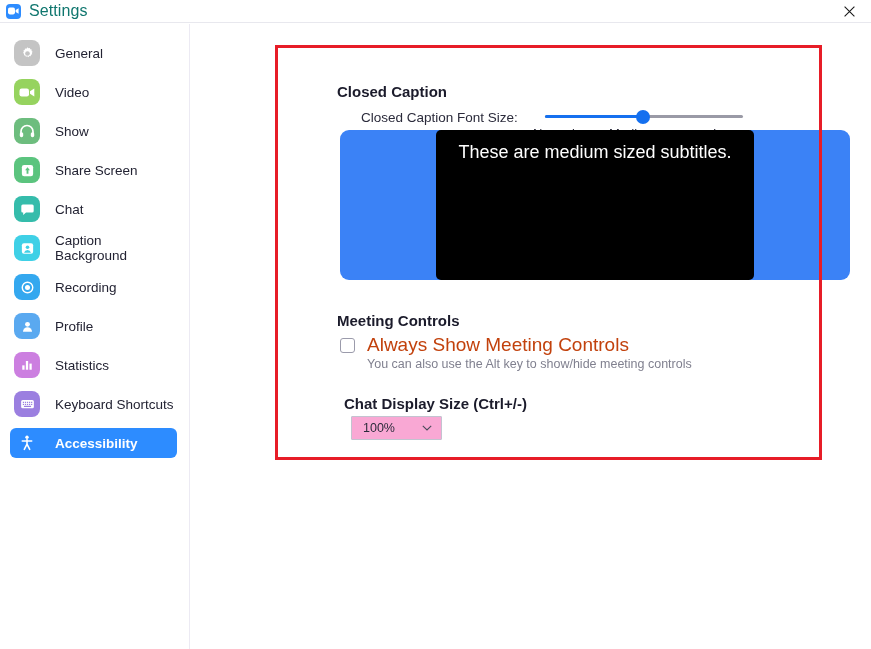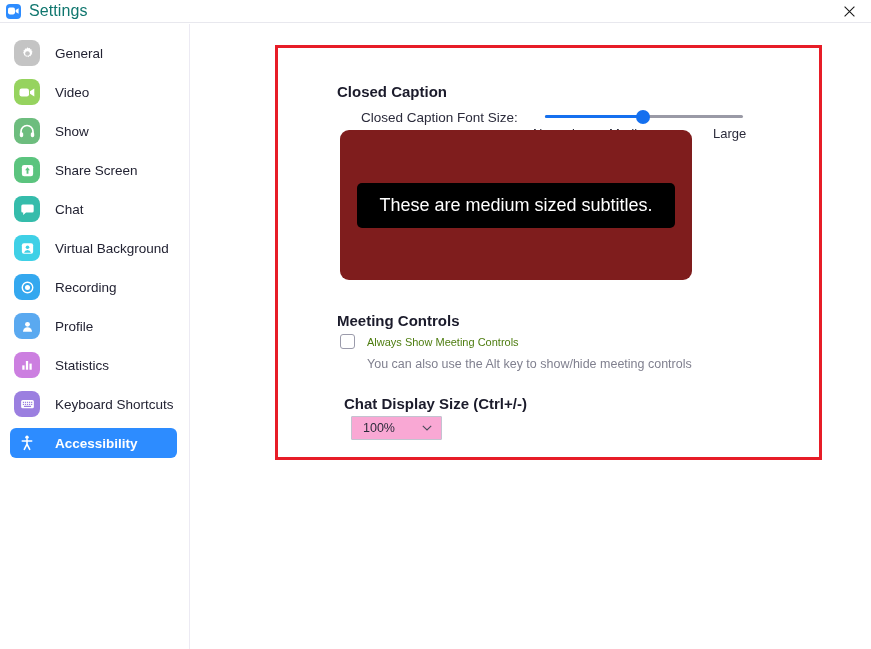--- a/index.html
+++ b/index.html
@@ -159,25 +159,24 @@
     white-space: nowrap;
   }
   .tick.t0 { left: -10px; }
   .tick.t1 { left: 66px; }
   .tick.t2 { left: 170px; }
 
   
   .preview {
     position: absolute;
     left: 100px; top: 106px;
-    width: 352px; height: 150px;
-    background: #7f1d1d;
+    width: 510px; height: 150px;
+    background: #3b82f6;
     border-radius: 9px;
     display: flex;
-    align-items: center;
     justify-content: center;
   }
   .caption-bar {
     background: #000000;
     border-radius: 5px;
     padding: 12px 22px;
   }
   .caption-text {
     font-size: 18px;
     color: #ffffff;
@@ -193,22 +192,22 @@
   }
   .cbox {
     width: 15px; height: 15px;
     border: 1px solid #9b9bab;
     border-radius: 3px;
     background: #ffffff;
     flex: none;
   }
   .cb-text {
     margin-left: 12px;
-    font-size: 11px;
-    color: #4d7c0f;
+    font-size: 19px;
+    color: #c2410c;
   }
   .cb-hint {
     position: absolute;
     left: 127px; top: 333px;
     font-size: 12.5px;
     color: #80808f;
   }
 
   
   .dropdown {
@@ -306,21 +305,21 @@
   </div>
 
   <div class="side-item">
     <span class="side-ico" style="background:#3fd0e6">
       <svg width="15" height="15" viewBox="0 0 16 16">
         <rect x="2" y="2.4" width="12" height="11.2" rx="2.2" fill="#ffffff"></rect>
         <circle cx="8" cy="6.6" r="1.9" fill="#3fd0e6"></circle>
         <path d="M4.3 12.4 A3.9 3.9 0 0 1 11.7 12.4 Z" fill="#3fd0e6"></path>
       </svg>
     </span>
-    <span class="side-label">Virtual Background</span>
+    <span class="side-label">Caption Background</span>
   </div>
 
   <div class="side-item">
     <span class="side-ico" style="background:#34a8ef">
       <svg width="15" height="15" viewBox="0 0 16 16">
         <circle cx="8" cy="8" r="5.6" fill="none" stroke="#ffffff" stroke-width="1.5"></circle>
         <circle cx="8" cy="8" r="2.7" fill="#ffffff"></circle>
       </svg>
     </span>
     <span class="side-label">Recording</span>

